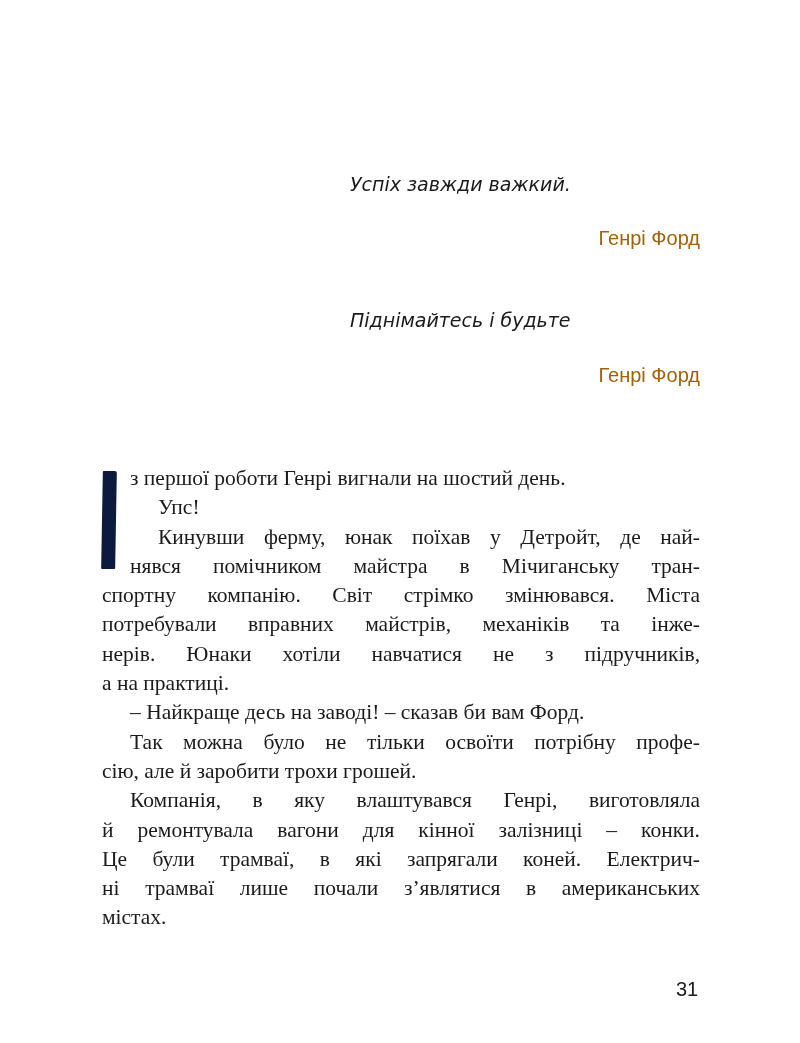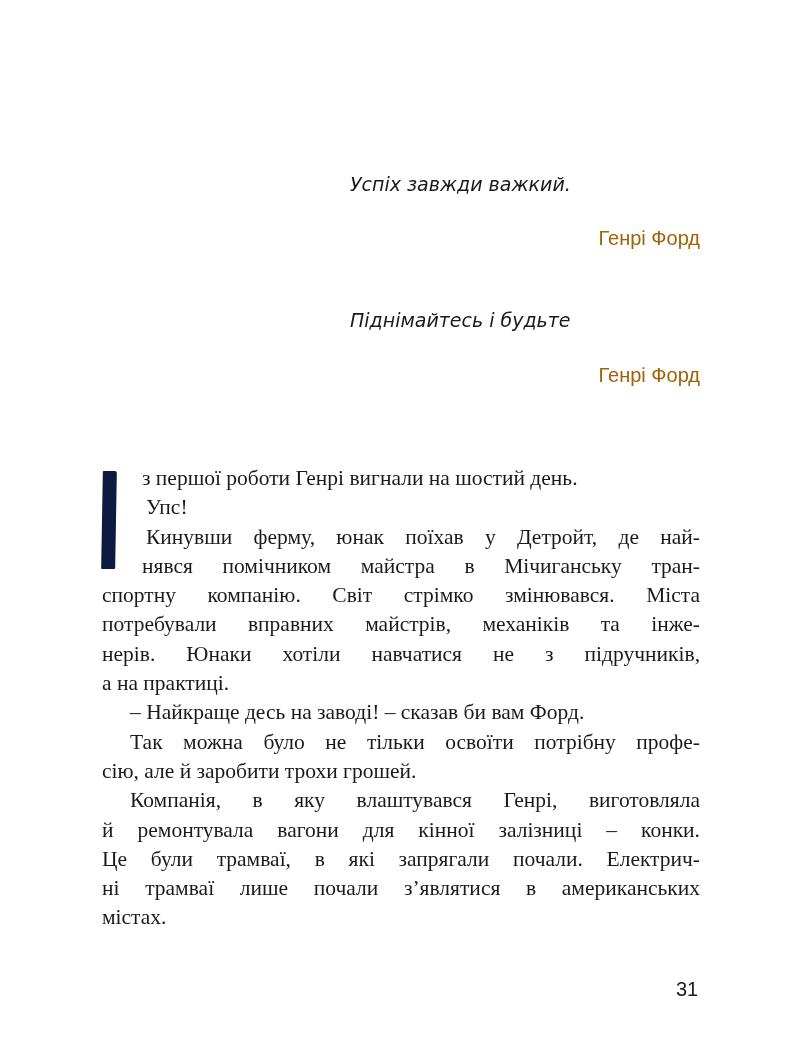--- a/index.html
+++ b/index.html
@@ -59,24 +59,24 @@
       background: #0d1a3f;
       border-radius: 1px 2px 1px 1px;
       transform: skewX(-1deg);
     }
     .line-indented {
       display: block;
       padding-left: 28px;
     }
     .first-block .row {
       display: block;
-      padding-left: 40px;
+      padding-left: 28px;
     }
     .first-block .row.ind {
-      padding-left: 44px;
+      padding-left: 56px;
     }
     .row-full {
       display: block;
       text-align: justify;
       text-align-last: justify;
     }
     .row-left {
       display: block;
     }
     .page-number {
@@ -115,18 +115,18 @@
 
   <span class="row-full">спортну компанію. Світ стрімко змінювався. Міста</span>
   <span class="row-full">потребували вправних майстрів, механіків та інже-</span>
   <span class="row-full">нерів. Юнаки хотіли навчатися не з підручників,</span>
   <span class="row-left">а на практиці.</span>
   <span class="row-left line-indented">– Найкраще десь на заводі! – сказав би вам Форд.</span>
   <span class="row-full line-indented">Так можна було не тільки освоїти потрібну профе-</span>
   <span class="row-left">сію, але й заробити трохи грошей.</span>
   <span class="row-full line-indented">Компанія, в яку влаштувався Генрі, виготовляла</span>
   <span class="row-full">й ремонтувала вагони для кінної залізниці – конки.</span>
-  <span class="row-full">Це були трамваї, в які запрягали почали. Електрич-</span>
+  <span class="row-full">Це були трамваї, в які запрягали коней. Електрич-</span>
   <span class="row-full">ні трамваї лише почали з’являтися в американських</span>
   <span class="row-left">містах.</span>
 </div>
 
 <div class="page-number">31</div>
 
 </body></html>

